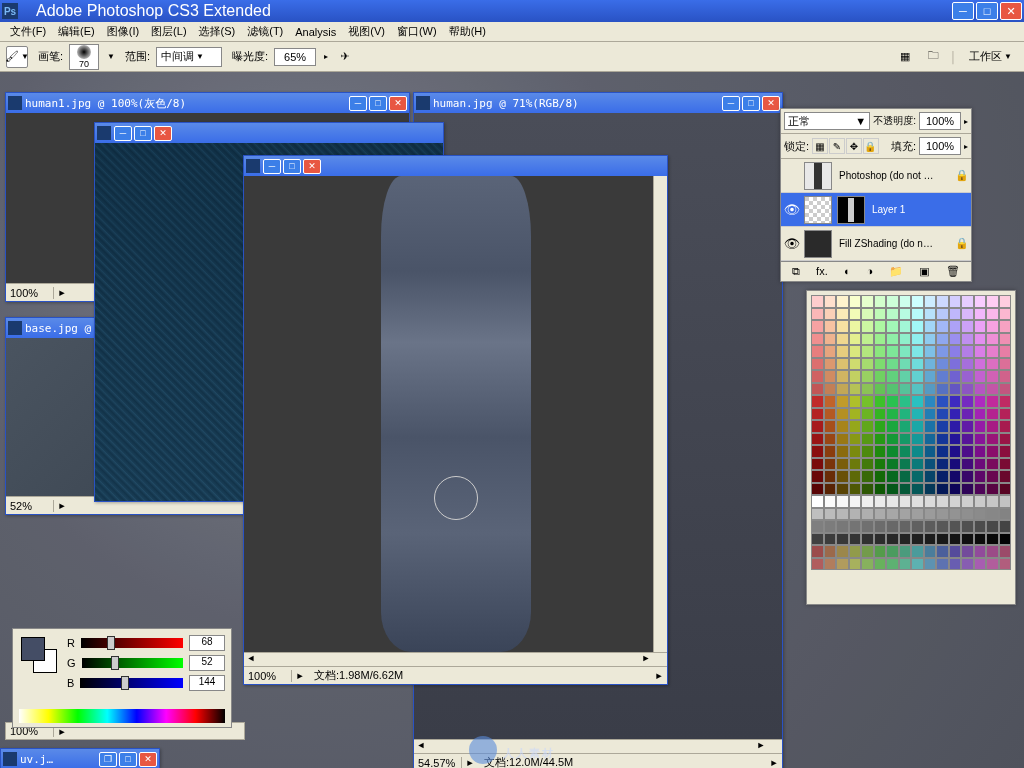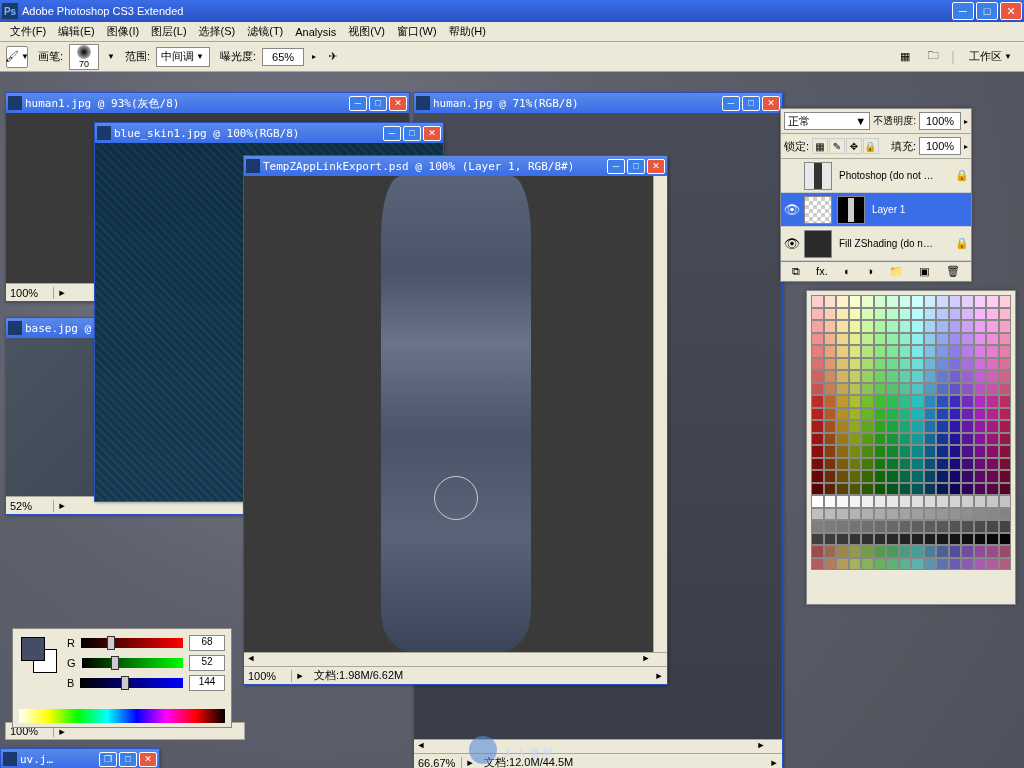--- a/index.html
+++ b/index.html
@@ -1,19 +1,19 @@
 <!DOCTYPE html>
 <html><head>
 <meta charset="utf-8">
 <style>
 * { margin: 0; padding: 0; box-sizing: border-box; font-family: "Microsoft YaHei", Arial, sans-serif; font-size: 11px; }
 body { width: 1024px; height: 768px; overflow: hidden; background: #9a9ba8; position: relative; }
 .app-titlebar { height: 22px; background: linear-gradient(#3a6de8, #2952c4); color: #fff; display: flex; align-items: center; padding: 0 2px; }
 .app-titlebar .ps-icon { width: 16px; height: 16px; background: #1a3a6e; display: flex; align-items: center; justify-content: center; color: #7ab8f5; font-size: 10px; font-weight: bold; margin-right: 4px; }
-.app-titlebar .title { flex: 1; font-size: 11px; }
+.app-titlebar .title { flex: 1; font-size: 16px; margin-left: 14px; }
 .win-btns { display: flex; gap: 2px; }
 .win-btn { width: 22px; height: 18px; border: 1px solid #fff; border-radius: 2px; display: flex; align-items: center; justify-content: center; color: #fff; font-size: 11px; }
 .win-min { background: #3c7fe8; }
 .win-max { background: #3c7fe8; }
 .win-close { background: #e85742; }
 .menubar { height: 20px; background: #ece9d8; border-bottom: 1px solid #aca899; display: flex; align-items: center; padding: 0 4px; }
 .menu-item { padding: 2px 6px; cursor: pointer; }
 .options-bar { height: 30px; background: #ece9d8; border-bottom: 1px solid #aca899; display: flex; align-items: center; padding: 0 6px; gap: 6px; }
 .tool-icon { width: 22px; height: 22px; background: #fff; border: 1px solid #888; border-radius: 2px; display: flex; align-items: center; justify-content: center; }
 .dropdown-arrow { font-size: 8px; margin-left: 2px; }
@@ -108,21 +108,21 @@
 
 <div class="options-bar">
   <div class="tool-icon">🖌<span class="dropdown-arrow">▼</span></div>
   <span class="opt-label">画笔:</span>
   <div class="brush-preview">
     <div class="brush-dot"></div>
     <span style="font-size:9px">70</span>
   </div>
   <span class="dropdown-arrow">▼</span>
   <span class="opt-label">范围:</span>
-  <div class="opt-select" style="width:54px">
+  <div class="opt-select" style="width:66px">
     <span>中间调</span>
     <span class="dropdown-arrow">▼</span>
   </div>
   <span class="opt-label">曝光度:</span>
   <input class="opt-input" value="65%" style="">
   <span class="dropdown-arrow">▸</span>
   <div class="small-icon">✈</div>
   <div class="spacer"></div>
   <div class="small-icon">▦</div>
   <div class="small-icon">🗀</div>
@@ -142,32 +142,32 @@
       <div class="dtitle">human.jpg @ 71%(RGB/8)</div>
       <div class="win-btns">
         <div class="win-btn win-min">─</div>
         <div class="win-btn win-max">□</div>
         <div class="win-btn win-close">✕</div>
       </div>
     </div>
     <div class="doc-canvas" style="height:626px; background:linear-gradient(#4a4d58,#3a3d48)"></div>
     <div class="scrollbar-h"></div>
     <div class="doc-status">
-      <div class="zoom">66.67%</div>
+      <div class="zoom">54.57%</div>
       <div class="sicon">▸</div>
       <div class="docsize">文档:12.0M/44.5M</div>
       <div style="flex:1"></div>
         <div class="sicon">▸</div>
     </div>
   </div>
 
   <div class="doc-window" style="left:5px; top:20px; width:405px; height:210px;">
     <div class="doc-titlebar">
       <div class="ps-icon-sm"></div>
-      <div class="dtitle">human1.jpg @ 93%(灰色/8)</div>
+      <div class="dtitle">human1.jpg @ 100%(灰色/8)</div>
       <div class="win-btns">
         <div class="win-btn win-min">─</div>
         <div class="win-btn win-max">□</div>
         <div class="win-btn win-close">✕</div>
       </div>
     </div>
     <div class="doc-canvas" style="height:170px"></div>
     <div class="doc-status">
       <div class="zoom">100%</div>
       <div class="sicon">▸</div>
@@ -187,34 +187,32 @@
     <div class="doc-canvas" style="height:158px; background:linear-gradient(135deg,#4a5460,#3a4450)"></div>
     <div class="doc-status">
       <div class="zoom">52%</div>
       <div class="sicon">▸</div>
     </div>
   </div>
 
   <div class="doc-window" style="left:94px; top:50px; width:350px; height:380px;">
     <div class="doc-titlebar">
       <div class="ps-icon-sm"></div>
-      <div class="dtitle">blue_skin1.jpg @ 100%(RGB/8)</div>
       <div class="win-btns">
         <div class="win-btn win-min">─</div>
         <div class="win-btn win-max">□</div>
         <div class="win-btn win-close">✕</div>
       </div>
     </div>
     <div class="doc-canvas" style="height:358px; background:repeating-linear-gradient(45deg,#3a5a6a,#2a4a5a 3px,#4a6a7a 6px),linear-gradient(#2a4a5a,#3a5a6a); background-blend-mode:overlay"></div>
   </div>
 
   <div class="doc-window" style="left:243px; top:83px; width:425px; height:530px;">
     <div class="doc-titlebar">
       <div class="ps-icon-sm"></div>
-      <div class="dtitle">TempZAppLinkExport.psd @ 100% (Layer 1, RGB/8#)</div>
       <div class="win-btns">
         <div class="win-btn win-min">─</div>
         <div class="win-btn win-max">□</div>
         <div class="win-btn win-close">✕</div>
       </div>
     </div>
     <div class="doc-canvas" style="height:476px; background:#3a3a3a; display:flex; justify-content:center;">
       <div style="width:150px; height:100%; background:linear-gradient(180deg,#5a6478 0%,#4a5468 20%,#6a7488 35%,#4a5468 55%,#5a6478 75%,#3a4458 100%); border-radius:20px 20px 30px 30px/60px 60px 40px 40px; filter:blur(0.5px)"></div>
       <div class="brush-cursor" style="left:190px; top:300px"></div>
     </div>

